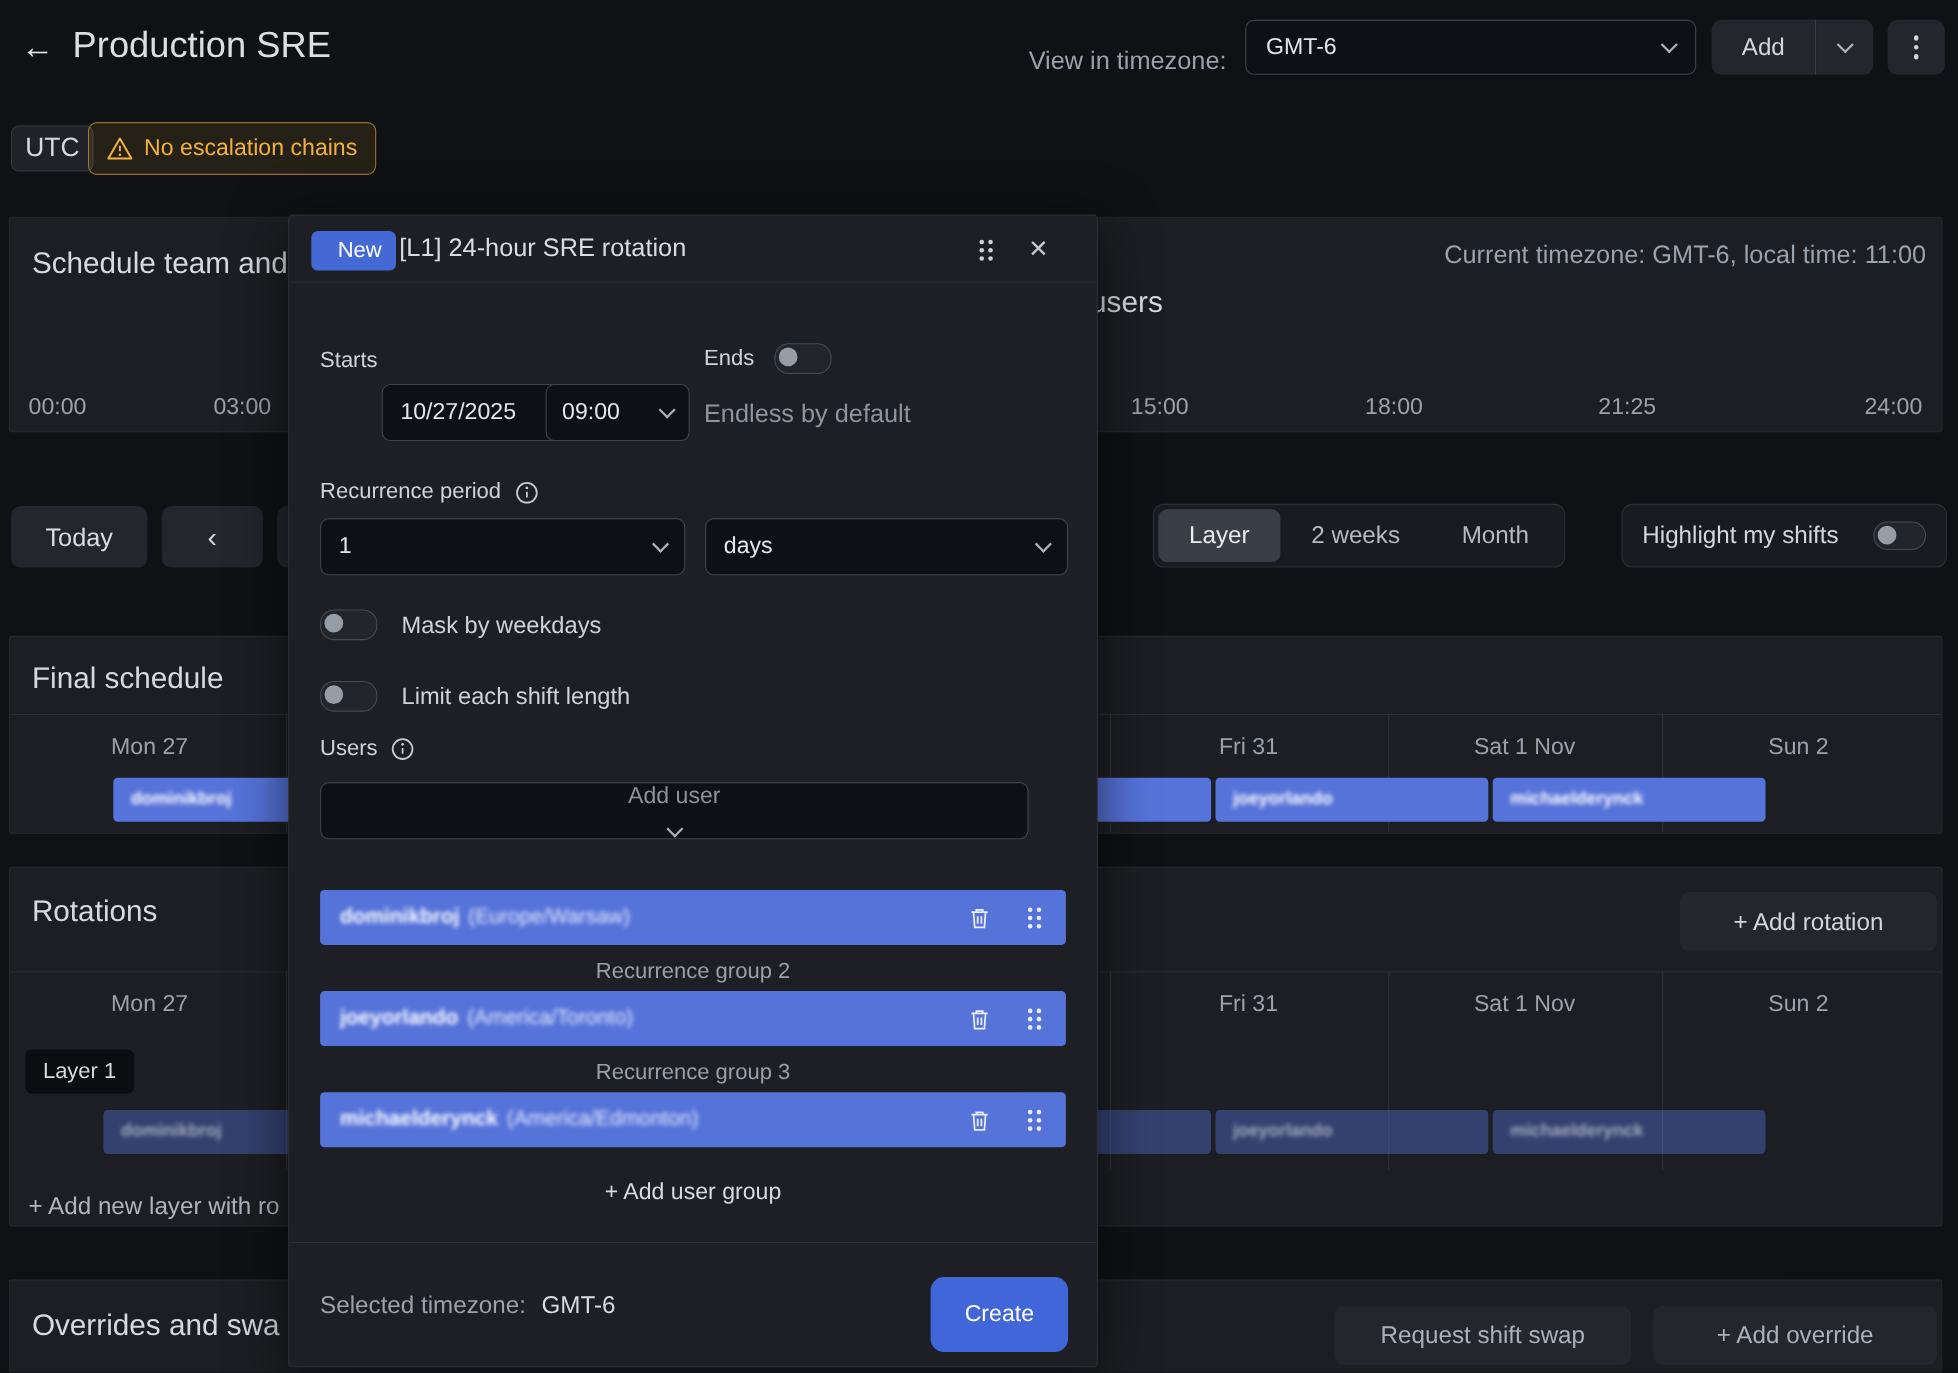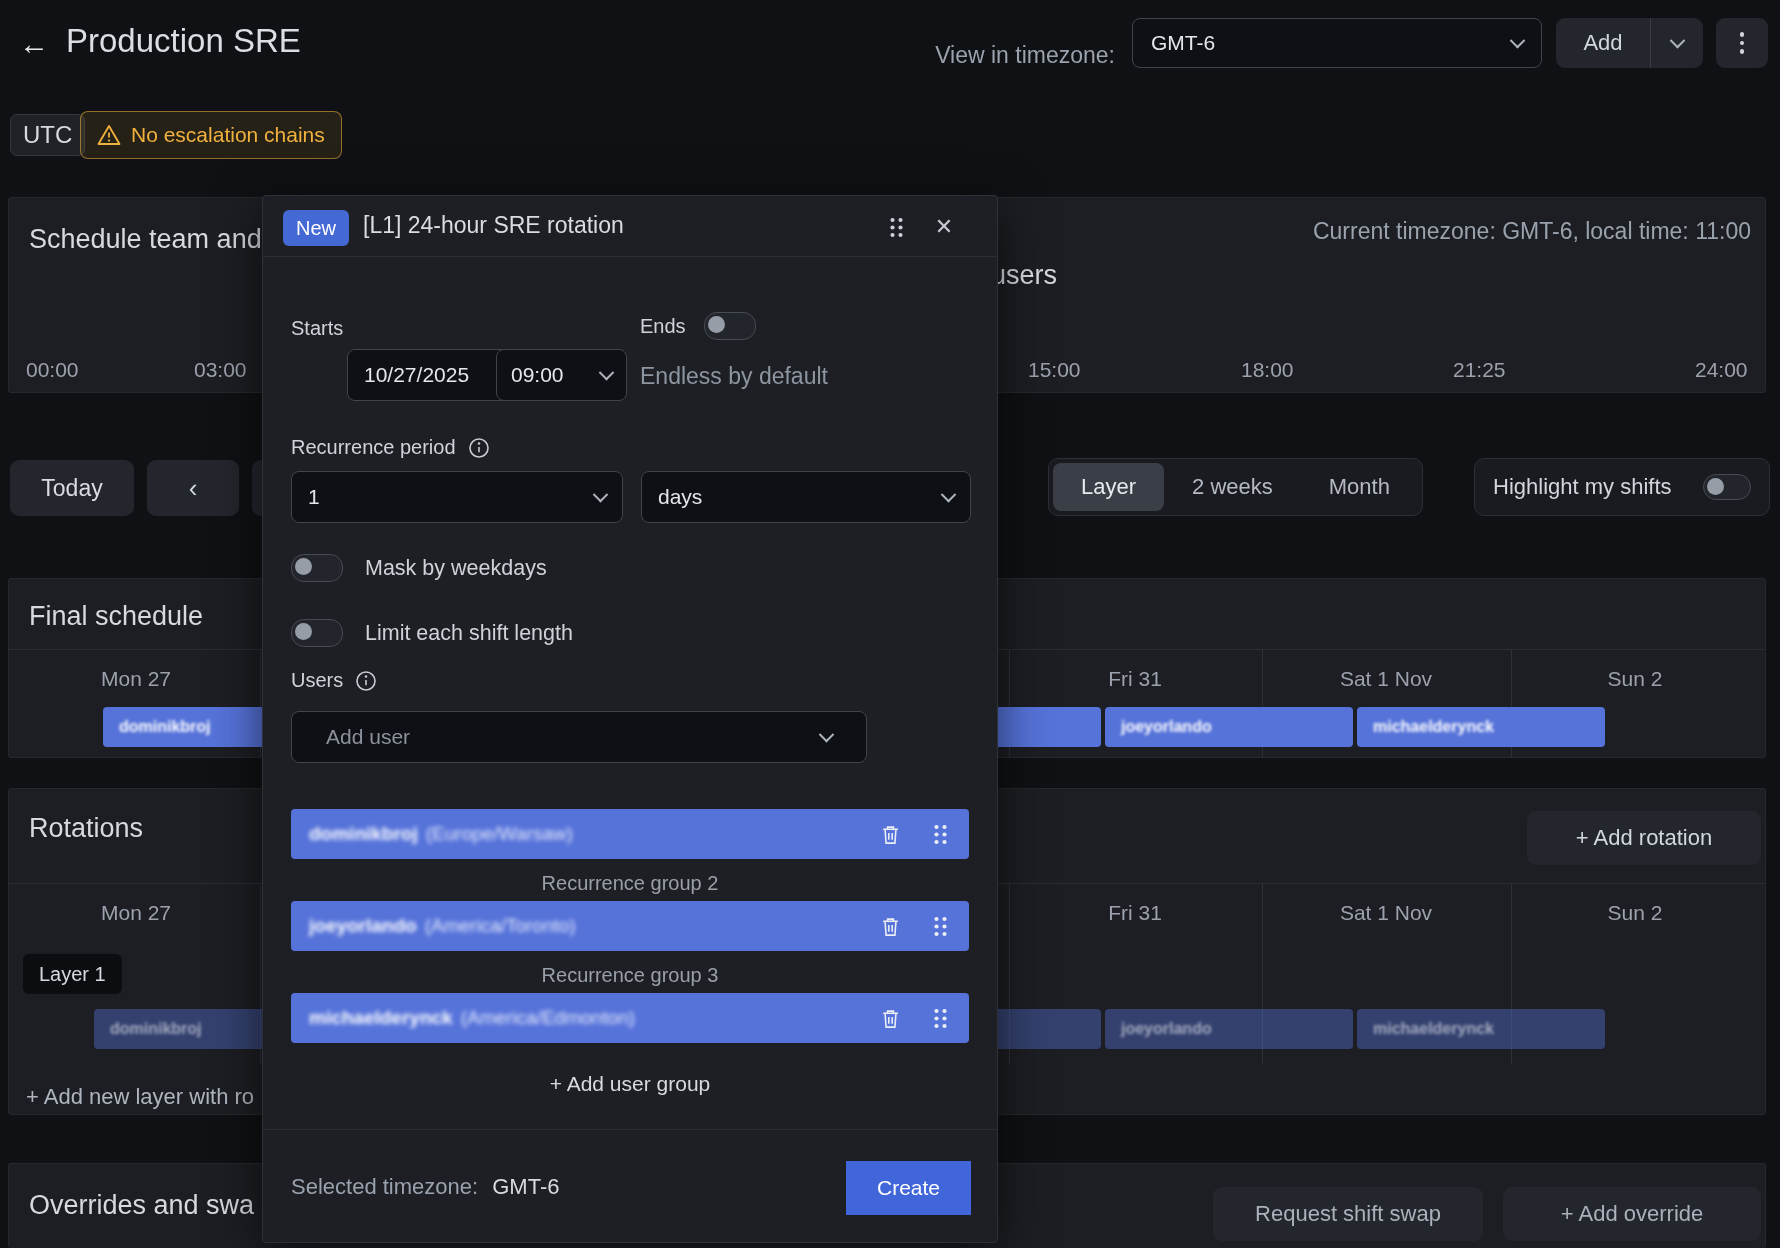--- a/index.html
+++ b/index.html
@@ -36,21 +36,21 @@
   .m-row{position:absolute;left:28px;right:28px;}
   .m-label{font-size:20px;color:#d0d4da;}
   .group-bar{position:absolute;left:28px;right:28px;height:50px;background:#5673da;border-radius:4px;
              display:flex;align-items:center;padding:0 18px;box-sizing:border-box;}
   .group-bar .uname{font-size:19px;font-weight:700;color:#ffffff;filter:blur(2px);}
   .group-bar .utz{font-size:19px;color:#e6ebfd;margin-left:8px;filter:blur(2px);}
   .icon-btn{display:flex;align-items:center;justify-content:center;cursor:pointer;}
   .kebab-dots{display:flex;flex-direction:column;gap:4px;}
   .kebab-dots i{width:4.5px;height:4.5px;border-radius:50%;background:#d2d5db;}
   .badge-new{background:#4468d4;color:#fff;border-radius:6px;font-size:20px;font-weight:500;
-             display:flex;align-items:center;justify-content:center;}
+             display:flex;align-items:center;justify-content:center;padding-left:11px;}
   .seg{display:flex;align-items:stretch;background:#191b20;border:1px solid #2c2f36;
        border-radius:10px;padding:4px;box-sizing:border-box;}
   .seg .opt{display:flex;align-items:center;padding:0 28px;font-size:22px;color:#b4bac4;
        border-radius:8px;cursor:pointer;}
   .seg .opt.active{background:#3a3e46;color:#e8eaee;}
 </style>
 </head>
 <body>
 
 <div class="abs" style="left:0;top:0;width:1780px;height:95px;">
@@ -246,21 +246,21 @@
   </div>
 
   <div class="m-row" style="top:473px;display:flex;align-items:center;gap:12px;">
     <span class="m-label">Users</span>
     <svg width="22" height="22" viewBox="0 0 22 22" fill="none" stroke="#c7cbd3" stroke-width="1.6">
       <circle cx="11" cy="11" r="9"></circle>
         <path d="M11 10v5.2"></path>
         <circle cx="11" cy="6.6" r="1.25" fill="#c7cbd3" stroke="none"></circle>
       </svg>
   </div>
-  <div class="abs field" style="left:28px;top:515px;width:576px;height:52px;padding:0 34px;justify-content:space-between;">
+  <div class="abs field" style="left:28px;top:515px;width:644px;height:52px;padding:0 17px;justify-content:space-between;flex-direction:column;">
     <span style="color:#8b929c;">Add user</span>
     <span class="chev"></span>
   </div>
 
   <div class="group-bar" style="top:613px;">
     <span class="uname">dominikbroj</span>
     <span class="utz">(Europe/Warsaw)</span>
     <span style="flex:1"></span>
     <span class="icon-btn" style="width:30px;height:30px;margin-right:24px;">
       <svg width="19" height="21" viewBox="0 0 18 20" fill="none" stroke="#eceef5" stroke-width="1.5">
@@ -338,15 +338,15 @@
     </span>
   </div>
 
   <div class="m-row" style="top:876px;text-align:center;font-size:21px;color:#d7dade;">+ Add user group</div>
 
   <div class="gridline-h" style="left:0;right:0;top:933px;background:#2b2e34;"></div>
   <div class="m-row" style="top:978px;font-size:22px;">
     <span class="muted">Selected timezone:</span>
     <span style="color:#d8dade;font-weight:500;margin-left:8px;">GMT-6</span>
   </div>
-  <div class="abs" style="left:583px;top:965px;width:125px;height:54px;background:#4066d9;border-radius:0;color:#ffffff;
+  <div class="abs" style="left:583px;top:965px;width:125px;height:68px;background:#4066d9;border-radius:12px;color:#ffffff;
               font-size:21px;font-weight:500;display:flex;align-items:center;justify-content:center;cursor:pointer;">Create</div>
 </div>
 
 </body></html>

